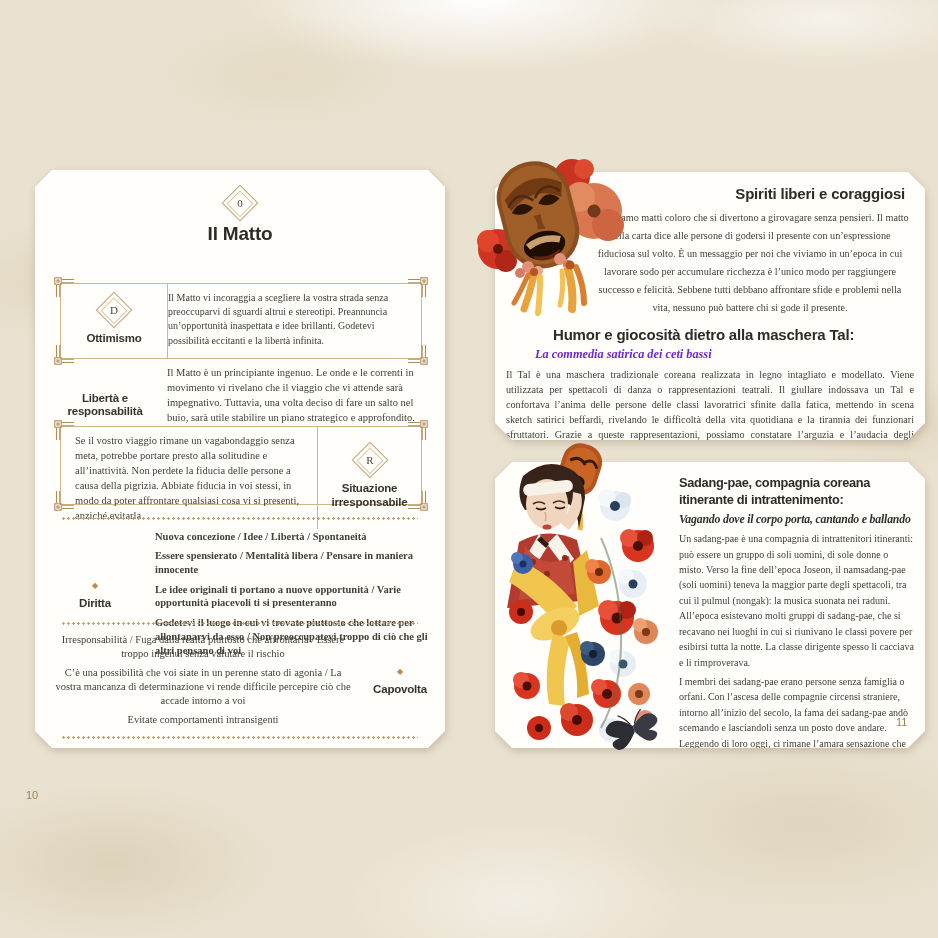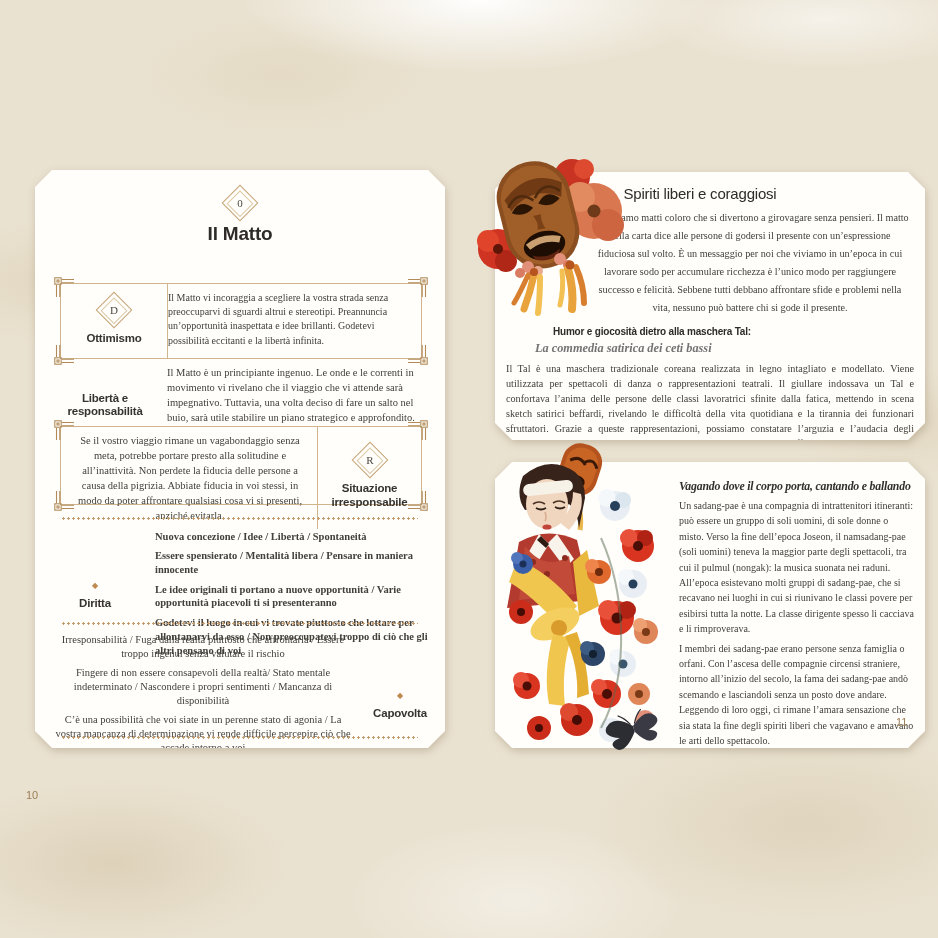--- a/index.html
+++ b/index.html
@@ -41,43 +41,43 @@
   .orn.tr{right:-8px;top:-8px;transform:rotate(90deg);}
   .orn.br{right:-8px;bottom:-8px;transform:rotate(180deg);}
   .orn.bl{left:-8px;bottom:-8px;transform:rotate(270deg);}
   #box-optimism{left:25px;top:113px;width:360px;height:74px;display:grid;grid-template-columns:106px 1fr;}
   #box-optimism .bcol{display:flex;flex-direction:column;align-items:center;justify-content:center;gap:9px;}
   #box-optimism .btext{border-left:1px solid #cfb48c;padding:7px 14px 6px 0;font-size:10px;line-height:1.42;}
   #sec-liberta{left:18px;top:196px;width:378px;display:grid;grid-template-columns:104px 1fr;column-gap:10px;}
   #sec-liberta .label{align-self:center;margin-top:19px;}
   #sec-liberta .stext{font-size:10.5px;line-height:1.42;}
   #box-irresponsible{left:25px;top:256px;width:360px;height:77px;display:grid;grid-template-columns:1fr 104px;}
-  #box-irresponsible .btext{padding:7px 12px 6px 14px;font-size:10.5px;line-height:1.42;text-align:center;}
+  #box-irresponsible .btext{padding:7px 12px 6px 14px;font-size:10.5px;line-height:1.42;}
   #box-irresponsible .bcol{border-left:1px solid #cfb48c;display:flex;flex-direction:column;align-items:center;justify-content:center;gap:9px;padding:0 4px;}
   .dotline{position:absolute;left:27px;width:356px;height:3px;
     background-image:radial-gradient(circle at 1.5px 1.5px,#c49c6e 1px,transparent 1.35px);
     background-size:5px 3px;background-repeat:repeat-x;}
   #dot1{top:347px;} #dot2{top:452px;} #dot3{top:566px;}
   .bullet{color:#bf8a52;font-size:8px;line-height:1;}
   #sec-diritta{position:absolute;left:18px;top:360px;width:384px;display:grid;grid-template-columns:84px 1fr;column-gap:18px;}
   #sec-diritta .lcol{align-self:center;display:flex;flex-direction:column;align-items:center;gap:7px;}
   #sec-diritta .item{font-size:10.5px;line-height:1.32;margin-bottom:5.5px;font-weight:bold;}
   #sec-capovolta{position:absolute;left:18px;top:463px;width:384px;display:grid;grid-template-columns:1fr 74px;column-gap:10px;}
   #sec-capovolta .lcol{align-self:center;display:flex;flex-direction:column;align-items:center;gap:7px;}
   #sec-capovolta .item{font-size:10.5px;line-height:1.32;margin-bottom:5.5px;text-align:center;}
   .pagenum{position:absolute;font-size:11px;color:#9b8157;}
   #pn-left{left:26px;top:789px;}
   #pn-right{left:896px;top:716px;text-align:center;}
   
   #rt-card-wrap{left:495px;top:172px;}
   #rt-card{width:430px;height:268px;}
-  .rt-title{text-align:center;padding:13px 20px 0 0;font-size:15px;font-weight:normal;color:#2f2b27;letter-spacing:-.2px;}
+  .rt-title{text-align:right;padding:13px 20px 0 0;font-size:15px;font-weight:bold;color:#2f2b27;letter-spacing:-.2px;}
   .rt-spiriti{margin:7px 16px 0 96px;text-align:center;font-size:10.2px;line-height:18px;}
-  .rt-humor-title{margin:9px 0 0 58px;font-size:10px;font-weight:bold;color:#2f2b27;letter-spacing:-.2px;}
-  .rt-humor-sub{margin:4px 0 0 40px;font-weight:bold;font-style:italic;font-size:12.3px;color:#737373;}
+  .rt-humor-title{margin:9px 0 0 58px;font-size:15px;font-weight:bold;color:#2f2b27;letter-spacing:-.2px;}
+  .rt-humor-sub{margin:4px 0 0 40px;font-weight:bold;font-style:italic;font-size:12.3px;color:#6d28d9;}
   .rt-humor-text{margin:5px 11px 0 11px;font-size:10.2px;line-height:15px;text-align:justify;}
   #rb-card-wrap{left:495px;top:462px;}
   #rb-card{width:430px;height:286px;}
   .rb-col{position:absolute;left:184px;top:13px;width:236px;}
   .rb-title{font-size:12.8px;font-weight:bold;color:#2f2b27;line-height:1.3;letter-spacing:-.3px;}
   .rb-sub{margin-top:4px;font-weight:bold;font-style:italic;font-size:11.8px;color:#33302b;letter-spacing:-.2px;}
   .rb-text{margin-top:4px;font-size:10px;line-height:15.4px;}
   .illus{position:absolute;pointer-events:none;}
   #tal-mask{left:476px;top:149px;width:152px;height:168px;z-index:5;}
   #dancer{left:481px;top:442px;width:188px;height:312px;z-index:5;}
@@ -203,21 +203,20 @@
       <div class="item serif">Le idee originali ti portano a nuove opportunità / Varie opportunità piacevoli ti si presenteranno</div>
       <div class="item serif">Godetevi il luogo in cui vi trovate piuttosto che lottare per allontanarvi da esso / Non preoccupatevi troppo di ciò che gli altri pensano di voi</div>
     </div>
   </div>
 
   <div class="dotline" id="dot2"></div>
 
   <div id="sec-capovolta">
     <div>
       <div class="item serif">Irresponsabilità / Fuga dalla realtà piuttosto che affrontarla / Essere troppo ingenui senza valutare il rischio</div>
-      <div class="item serif">Fingere di non essere consapevoli della realtà/ Stato mentale indeterminato / Nascondere i propri sentimenti / Mancanza di disponibilità</div>
       <div class="item serif">C’è una possibilità che voi siate in un perenne stato di agonia / La vostra mancanza di determinazione vi rende difficile percepire ciò che accade intorno a voi</div>
       <div class="item serif">Evitate comportamenti intransigenti</div>
     </div>
     <div class="lcol">
       <span class="bullet">◆</span>
       <div class="label">Capovolta</div>
     </div>
   </div>
 
   <div class="dotline" id="dot3"></div>
@@ -232,20 +231,21 @@
   <div class="rt-spiriti serif">Chiamiamo matti coloro che si divertono a girovagare senza pensieri. Il matto della carta dice alle persone di godersi il presente con un’espressione fiduciosa sul volto. È un messaggio per noi che viviamo in un’epoca in cui lavorare sodo per accumulare ricchezza è l’unico modo per raggiungere successo e felicità. Sebbene tutti debbano affrontare sfide e problemi nella vita, nessuno può battere chi si gode il presente.</div>
   <div class="rt-humor-title">Humor e giocosità dietro alla maschera Tal:</div>
   <div class="rt-humor-sub serif">La commedia satirica dei ceti bassi</div>
   <div class="rt-humor-text serif">Il Tal è una maschera tradizionale coreana realizzata in legno intagliato e modellato. Viene utilizzata per spettacoli di danza o rappresentazioni teatrali. Il giullare indossava un Tal e confortava l’anima delle persone delle classi lavoratrici sfinite dalla fatica, mettendo in scena sketch satirici beffardi, rivelando le difficoltà della vita quotidiana e la tirannia dei funzionari sfruttatori. Grazie a queste rappresentazioni, possiamo constatare l’arguzia e l’audacia degli antenati che cercavano di consolare le loro menti amareggiate offrendo risate nella società gerarchica. Poiché era impossibile sfidare l’alta borghesia nella realtà, essi nascondevano la loro identità dietro il Tal e recitavano.</div>
 </div>
 </div>
 
 <div class="shadow" id="rb-card-wrap">
 <div class="card" id="rb-card">
   <div class="rb-col">
+    <div class="rb-title">Sadang-pae, compagnia coreana itinerante di intrattenimento:</div>
     <div class="rb-sub serif">Vagando dove il corpo porta, cantando e ballando</div>
     <div class="rb-text serif">Un sadang-pae è una compagnia di intrattenitori itineranti: può essere un gruppo di soli uomini, di sole donne o misto. Verso la fine dell’epoca Joseon, il namsadang-pae (soli uomini) teneva la maggior parte degli spettacoli, tra cui il pulmul (nongak): la musica suonata nei raduni. All’epoca esistevano molti gruppi di sadang-pae, che si recavano nei luoghi in cui si riunivano le classi povere per esibirsi tutta la notte. La classe dirigente spesso li cacciava e li rimproverava.</div>
     <div class="rb-text serif">I membri dei sadang-pae erano persone senza famiglia o orfani. Con l’ascesa delle compagnie circensi straniere, intorno all’inizio del secolo, la fama dei sadang-pae andò scemando e lasciandoli senza un posto dove andare. Leggendo di loro oggi, ci rimane l’amara sensazione che sia stata la fine degli spiriti liberi che vagavano e amavano le arti dello spettacolo.</div>
   </div>
 </div>
 </div>
 
 <div class="pagenum" id="pn-right">11</div>
 
 <svg class="illus" id="tal-mask" viewBox="0 0 152 168">

